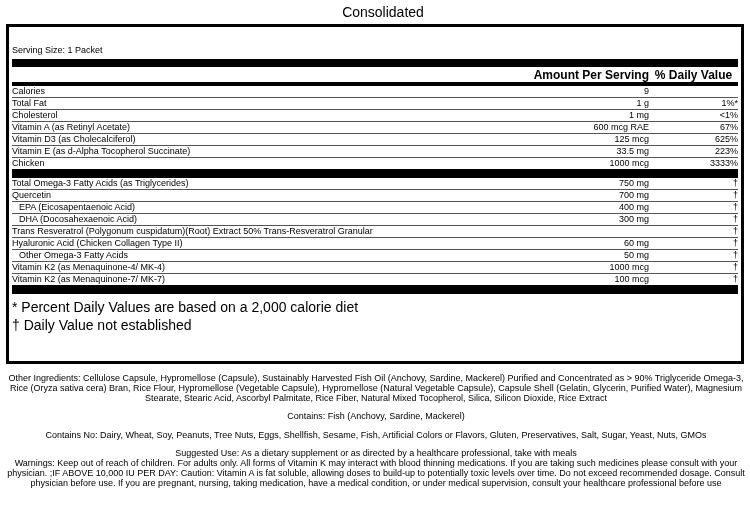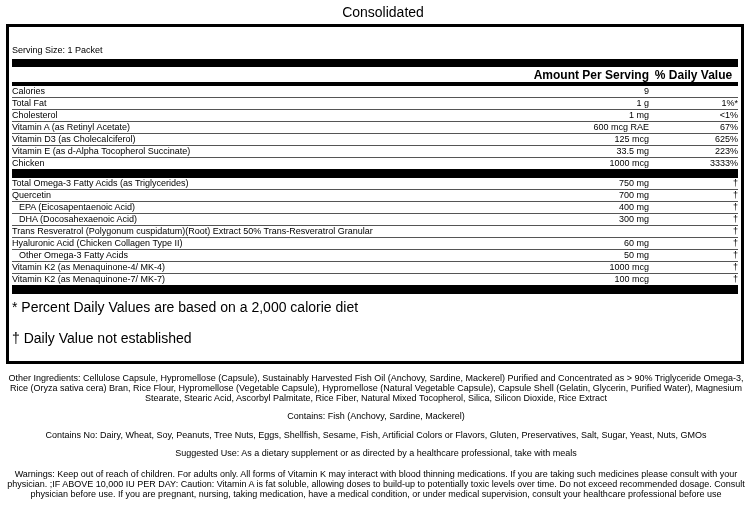--- a/index.html
+++ b/index.html
@@ -34,29 +34,29 @@
     border-bottom: 1px solid #555;
   }
   .row.last { border-bottom: none; }
   .row .name { flex: 1; white-space: nowrap; }
   .row .name.indent { padding-left: 7px; }
   .row .amt { width: 140px; text-align: right; }
   .row .dv { width: 89px; text-align: right; }
   .sep-bar { background: #000; height: 9px; }
   .footnote { font-size: 14px; line-height: 11px; }
   .fn1 { margin-top: 8px; }
-  .fn2 { margin-top: 20px; }
+  .fn2 { margin-top: 7px; }
   .info {
     position: absolute; left: 6px; width: 740px; font-size: 9px; line-height: 10px; text-align: center;
   }
   .info.other { top: 373px; }
   .info.contains { top: 411px; }
   .info.contains-no { top: 430px; }
   .info.suggested { top: 448px; }
-  .info.warnings { top: 469px; }
+  .info.warnings { top: 458px; }
 </style>
 </head>
 <body>
 
 <div class="page-title">Consolidated</div>
 
 <div class="facts-box">
   <div class="facts-inner">
     <div class="serving serving-size">Serving Size: 1 Packet</div>
     <div class="thick-bar bar1"></div>

